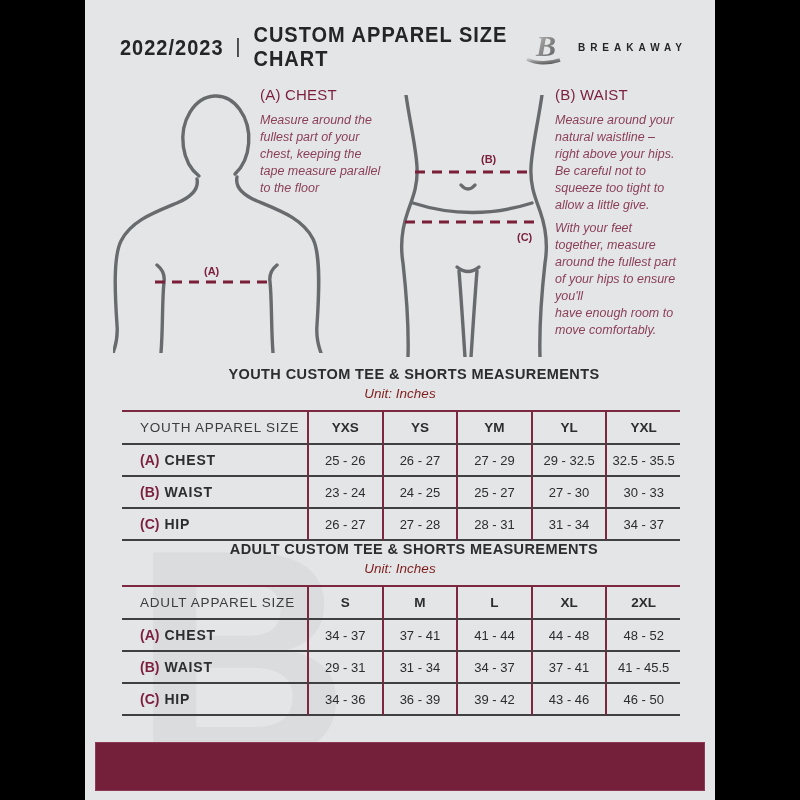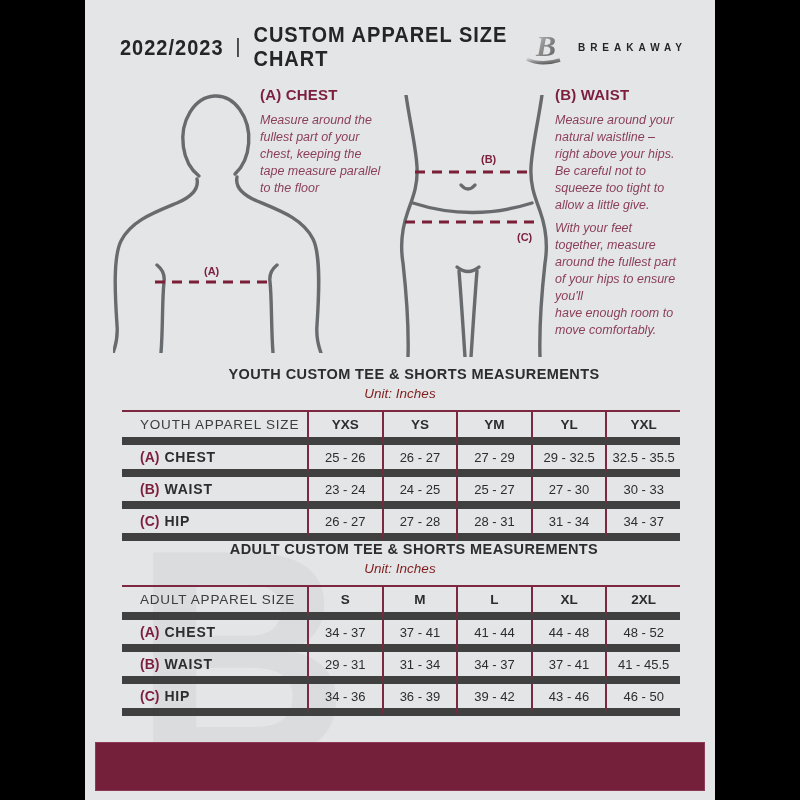--- a/index.html
+++ b/index.html
@@ -56,21 +56,21 @@
     font-size: 10px;
     letter-spacing: 5px;
     color: #232527;
   }
 
   
   .instr { position: absolute; }
   .instr h3 {
     color: #7b1f3c;
     font-size: 15px;
-    font-weight: 700;
+    font-weight: 400;
     margin-bottom: 9px;
     letter-spacing: 0.2px;
   }
   .instr p {
     color: #8a3f57;
     font-size: 12.5px;
     font-style: italic;
     font-weight: 500;
     line-height: 1.36;
     white-space: pre-line;
@@ -112,21 +112,21 @@
     position: absolute;
     left: 37px;
     width: 558px;
     display: grid;
     grid-template-columns: 185px repeat(5, 1fr);
     border-top: 2px solid #7c2841;
     background: transparent;
   }
   .cell {
     height: 32px;
-    border-bottom: 8px solid #404040;
+    border-bottom: 2px solid #404040;
     display: flex;
     align-items: center;
     justify-content: center;
     font-size: 13px;
     color: #2b2d2f;
   }
   .cell.vline { border-left: 2px solid #7c2841; }
   .cell.head { height: 33px; font-weight: 700; font-size: 13.5px; }
   .cell.col0 {
     justify-content: flex-start;

